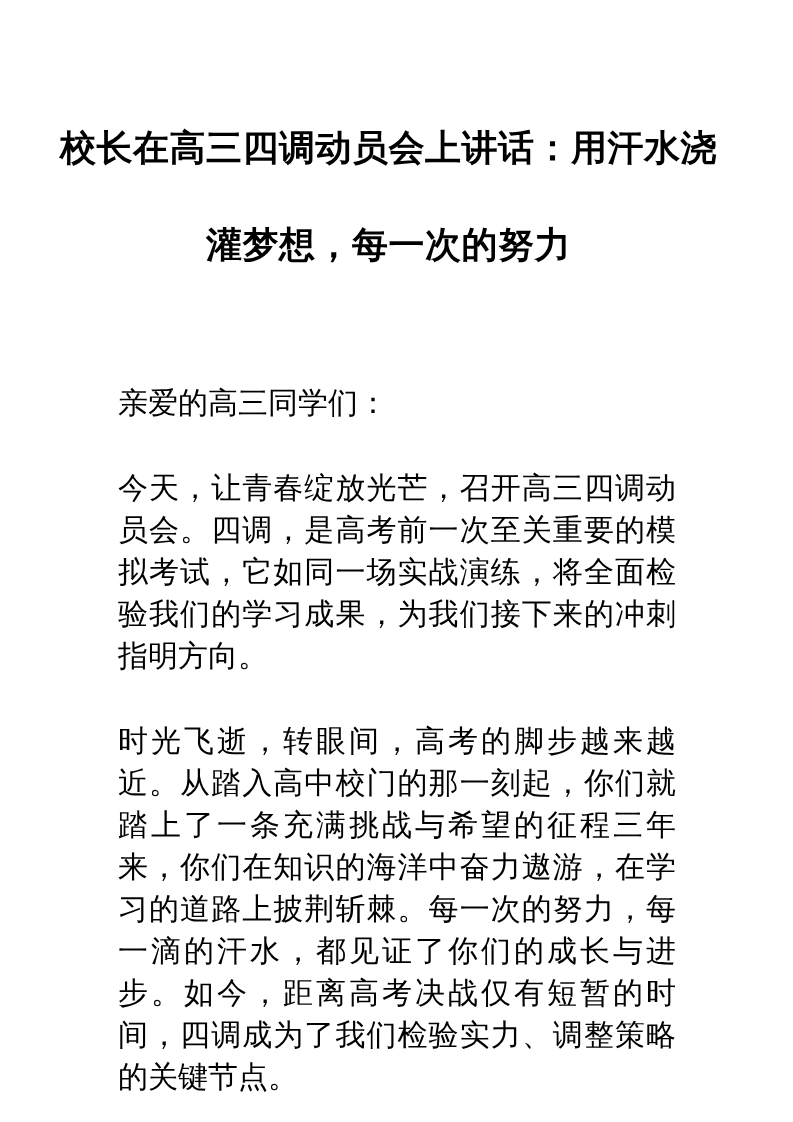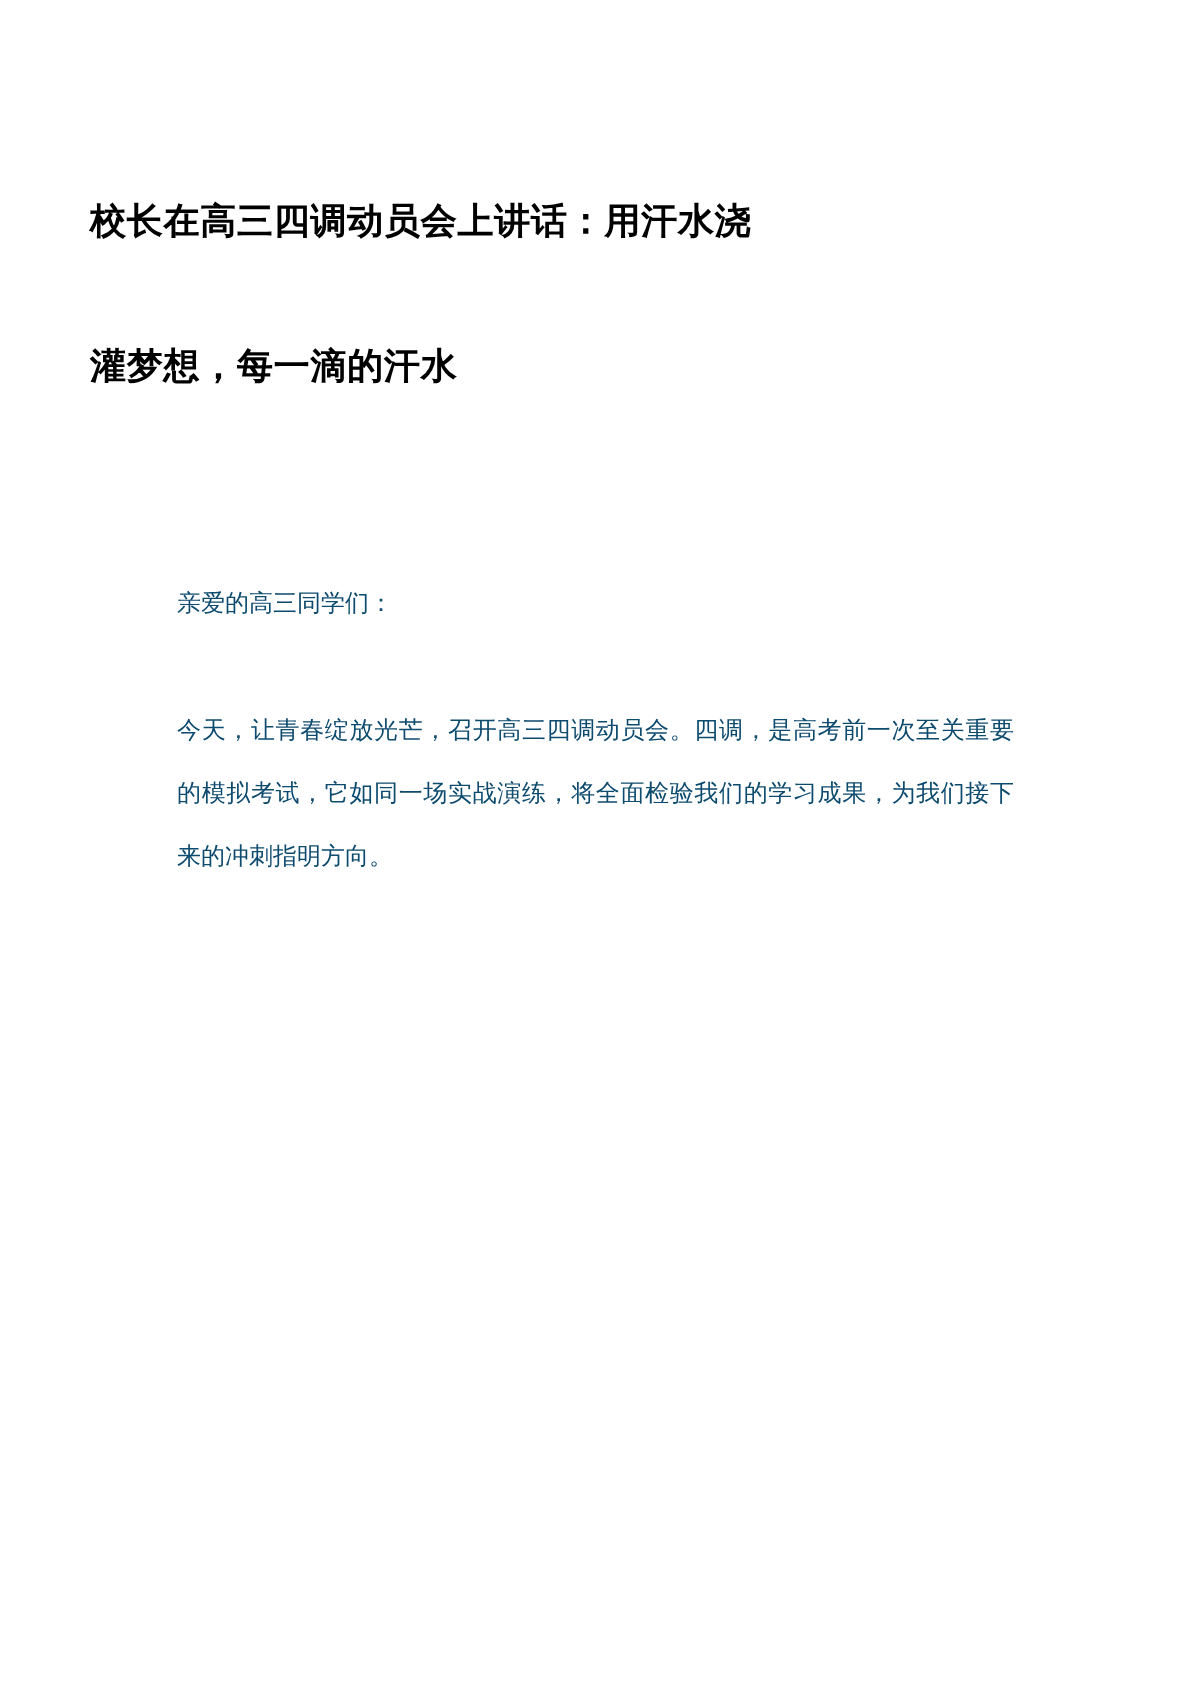--- a/index.html
+++ b/index.html
@@ -12,50 +12,51 @@
     width: 793px;
     height: 1122px;
     background: #ffffff;
     color: #000000;
     overflow: hidden;
     font-family: "Liberation Sans", "DejaVu Sans", sans-serif;
   }
   .doc-title {
     margin: 0;
     padding: 99px 76px 0 60px;
-    text-align: left;
-    font-size: 24px;
+    text-align: center;
+    font-size: 36px;
     font-weight: 700;
     line-height: 97px;
     letter-spacing: 0.5px;
     color: #000000;
   }
   .doc-title .title-line {
     display: block;
   }
   .doc-body {
     margin: 89px 117px 0 118px;
-    font-size: 16px;
+    font-size: 30px;
     line-height: 42px;
     text-align: justify;
     text-justify: inter-ideograph;
-    color: #0c4a6e;
+    color: #000000;
   }
   .doc-body p {
     margin: 0 0 43px 0;
   }
 </style>
 </head>
 <body>
 
 <div class="page">
 
   <h1 class="doc-title">
     <span class="title-line">校长在高三四调动员会上讲话：用汗水浇</span>
-    <span class="title-line">灌梦想，每一滴的汗水</span>
+    <span class="title-line">灌梦想，每一次的努力</span>
   </h1>
 
   <div class="doc-body">
     <p>亲爱的高三同学们：</p>
     <p>今天，让青春绽放光芒，召开高三四调动员会。四调，是高考前一次至关重要的模拟考试，它如同一场实战演练，将全面检验我们的学习成果，为我们接下来的冲刺指明方向。</p>
+    <p>时光飞逝，转眼间，高考的脚步越来越近。从踏入高中校门的那一刻起，你们就踏上了一条充满挑战与希望的征程三年来，你们在知识的海洋中奋力遨游，在学习的道路上披荆斩棘。每一次的努力，每一滴的汗水，都见证了你们的成长与进步。如今，距离高考决战仅有短暂的时间，四调成为了我们检验实力、调整策略的关键节点。</p>
   </div>
 
 </div>
 
 </body></html>

